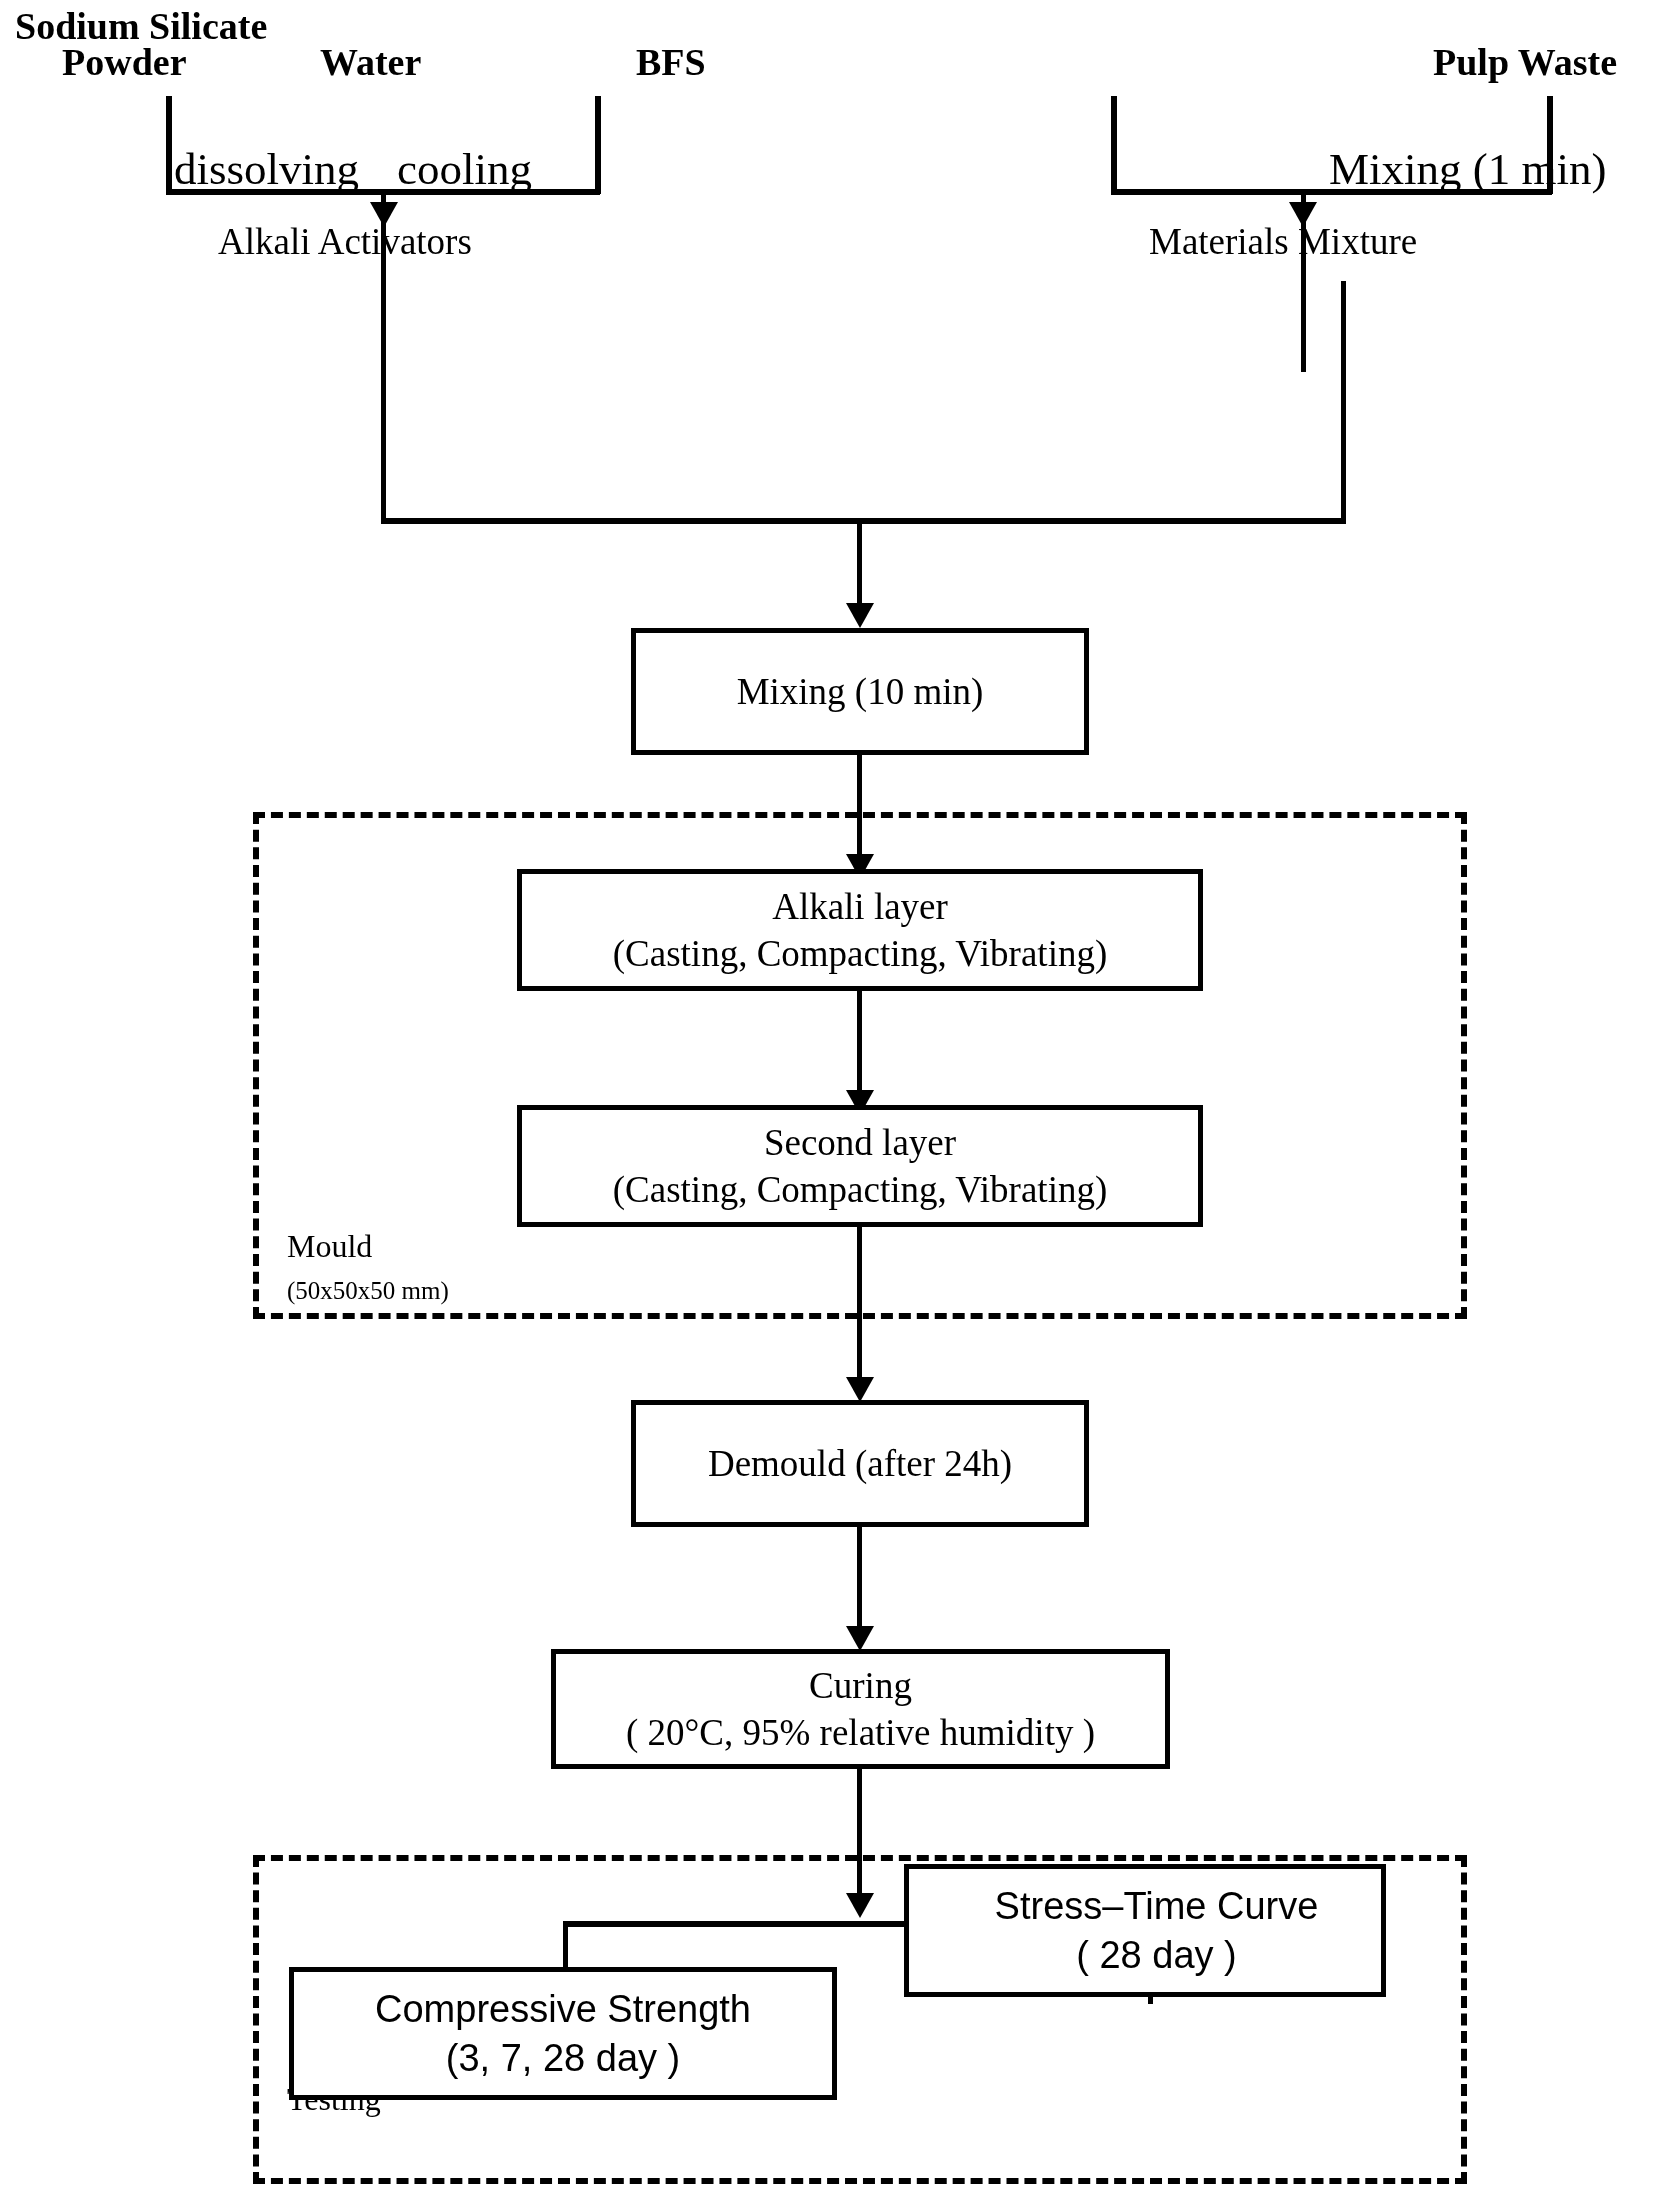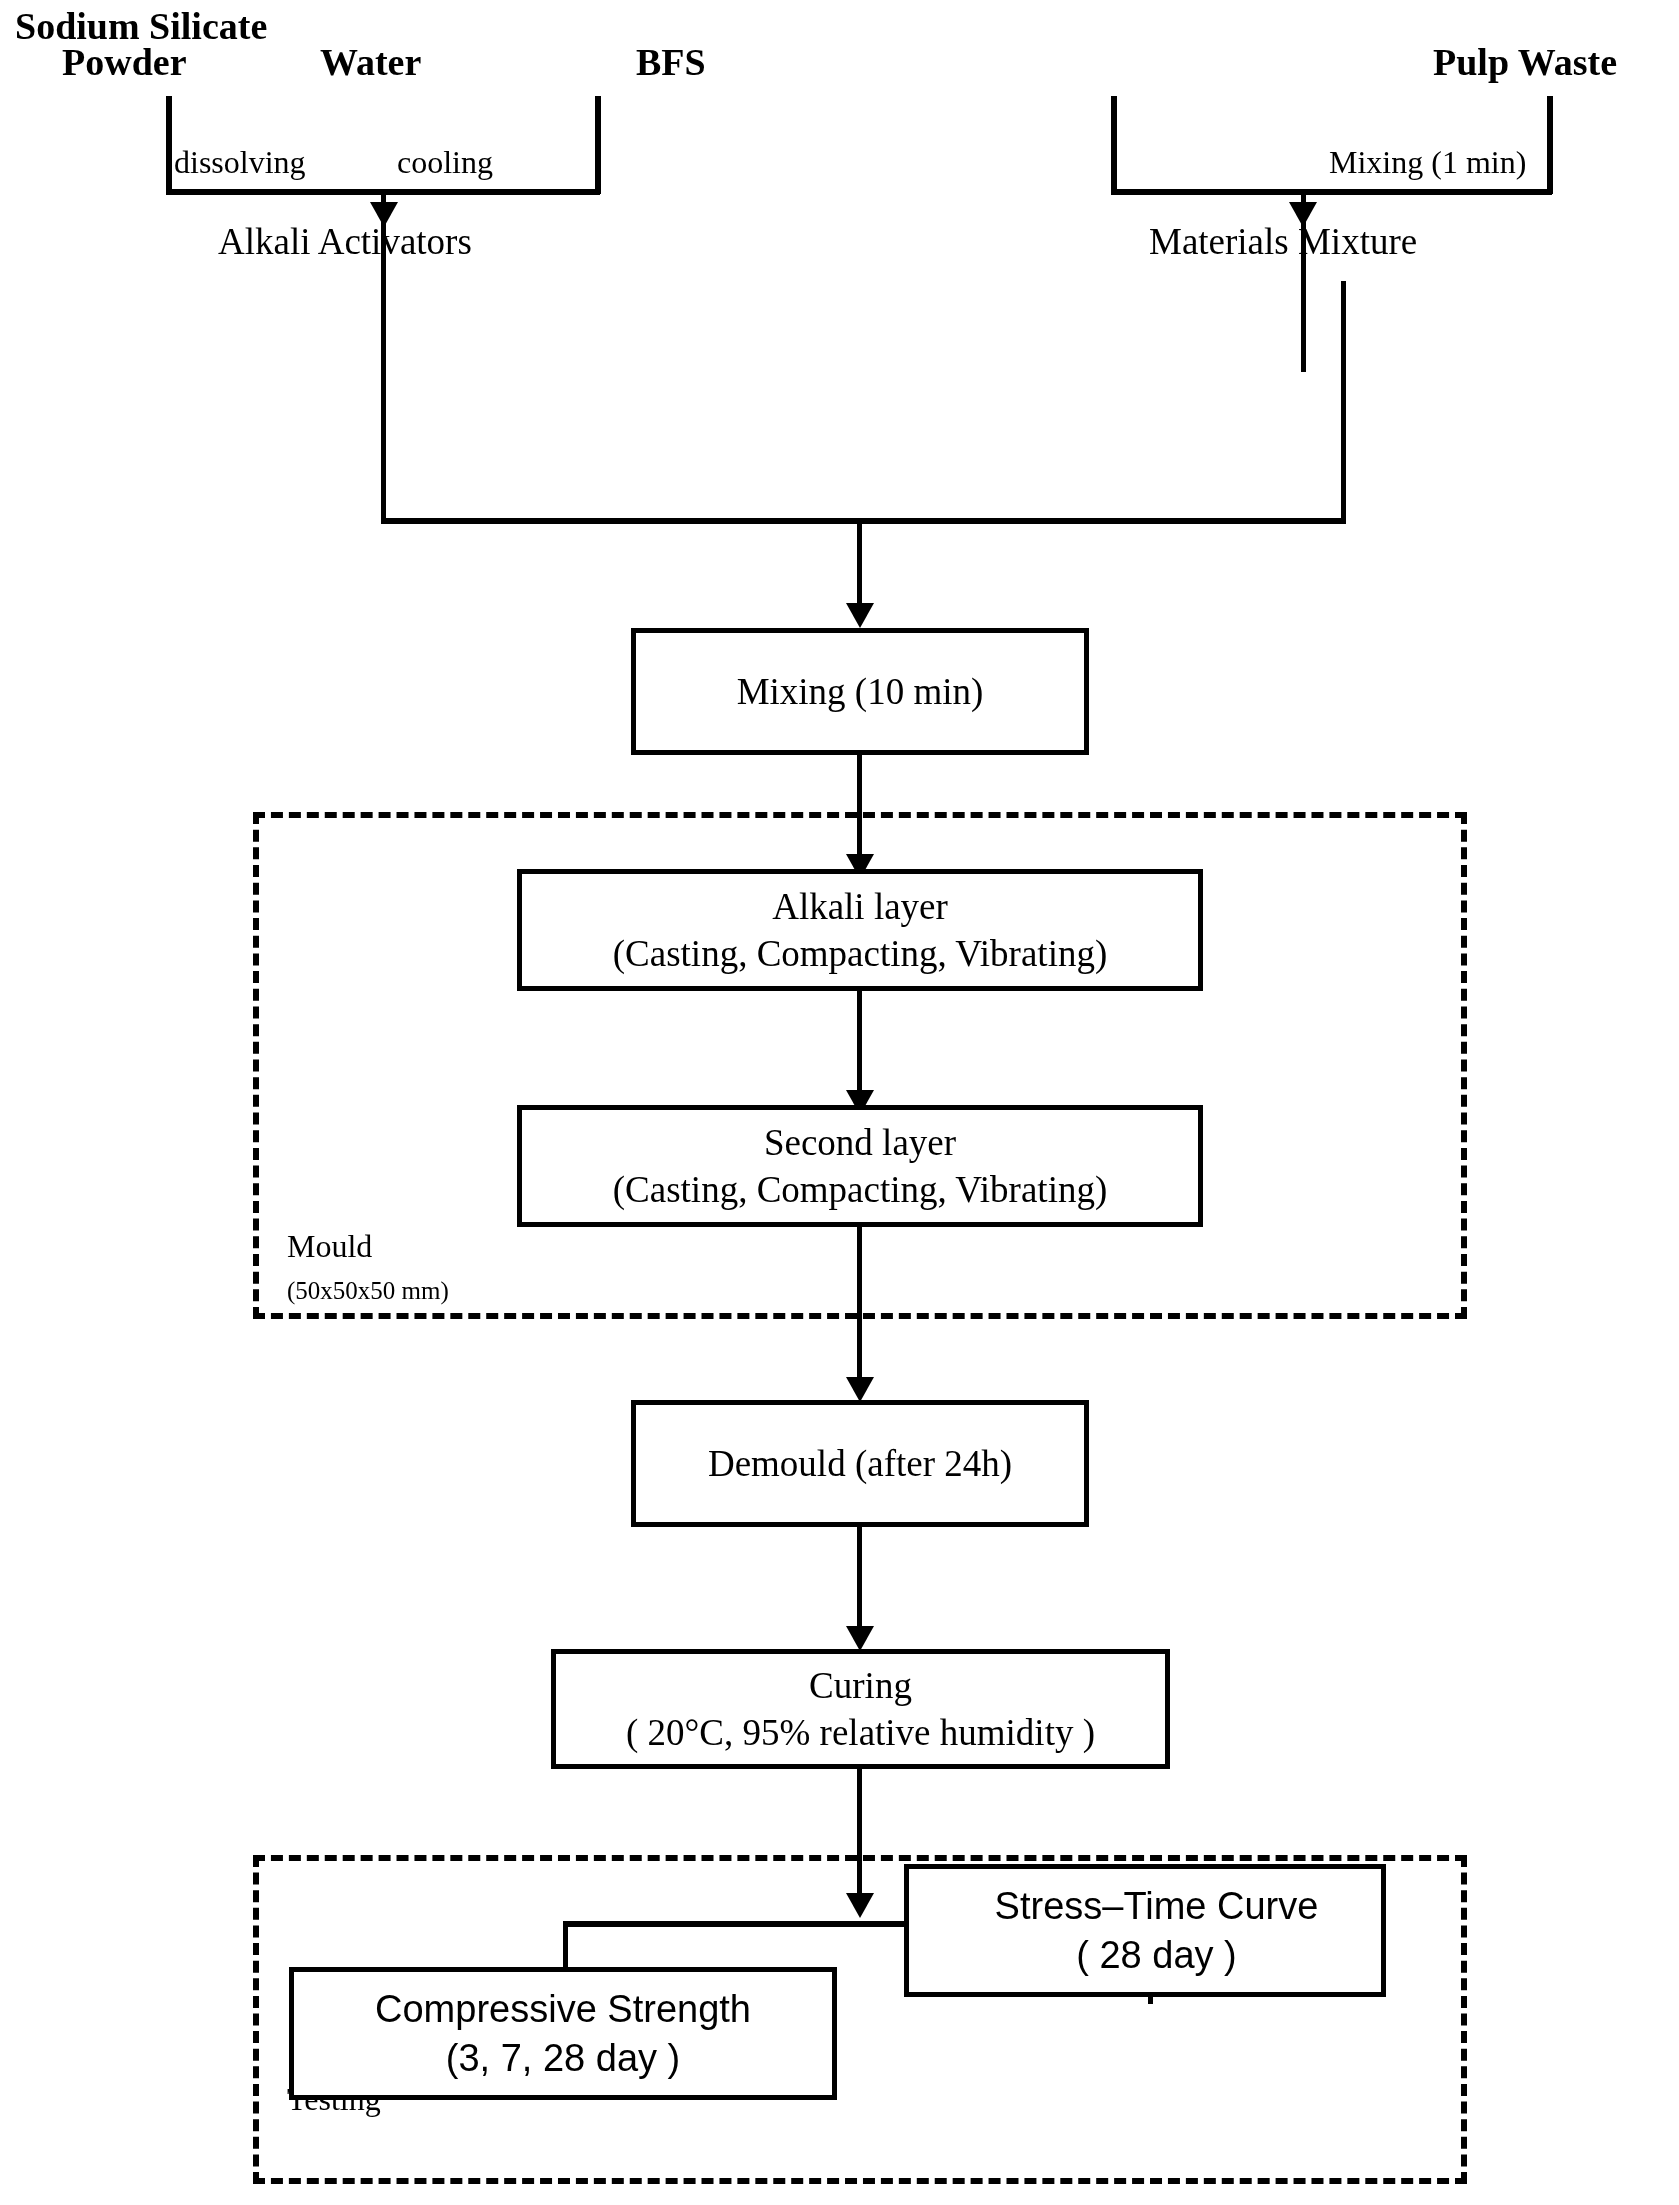--- a/index.html
+++ b/index.html
@@ -3,21 +3,21 @@
 <meta charset="utf-8">
 <style>
   html,body{margin:0;padding:0;background:#fff;}
   body{width:1679px;height:2205px;overflow:hidden;
        font-family:"Liberation Serif","DejaVu Serif",serif;color:#000;}
   #canvas{position:relative;width:1402px;height:2205px;background:#fff;}
 
   .lbl{position:absolute;white-space:nowrap;line-height:1.05;}
   .hdr{font-weight:bold;font-size:38px;}
   .node{font-size:37px;}
-  .edge-lbl{font-size:32px;}
+  .edge-lbl{font-size:45px;}
 
   .hline{position:absolute;background:#000;height:5.8px;}
   .vline{position:absolute;background:#000;width:5.8px;}
   .vline-thin{position:absolute;background:#000;width:5px;}
 
   .arrowhead{position:absolute;width:0;height:0;
      border-left:14px solid transparent;border-right:14px solid transparent;
      border-top:25px solid #000;}
 
   .box{position:absolute;border:5.8px solid #000;background:#fff;

